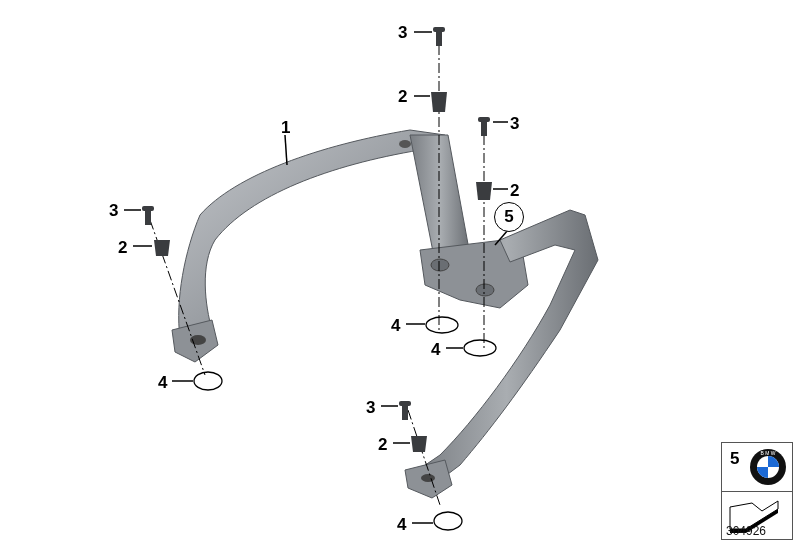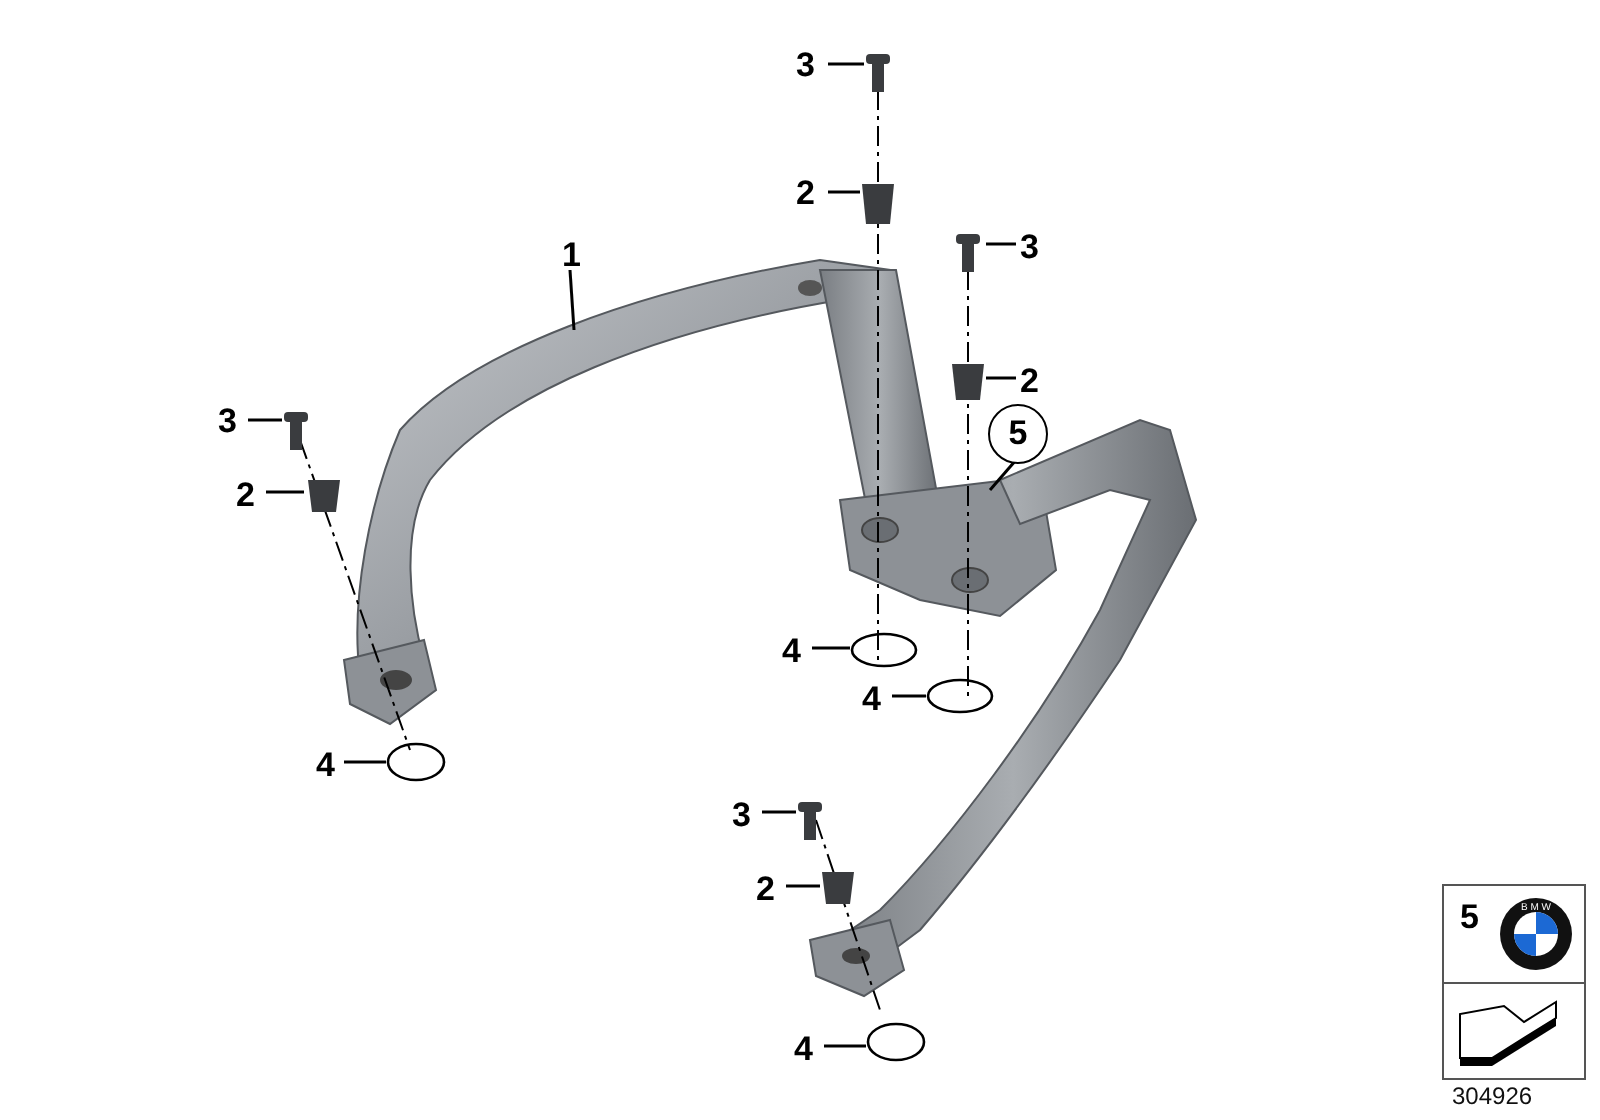--- a/index.html
+++ b/index.html
@@ -3,21 +3,21 @@
   <meta charset="utf-8">
   <style>
     html, body { margin:0; padding:0; background:#ffffff; }
     body { width:800px; height:560px; position:relative; overflow:hidden; font-family:"Liberation Sans", sans-serif; }
     #diagram { position:absolute; left:0; top:0; width:800px; height:560px; }
     .callout { position:absolute; font-weight:bold; font-size:17px; color:#000; line-height:1; }
     .circ { position:absolute; width:28px; height:28px; border:1.5px solid #000; border-radius:50%; background:#fff; font-weight:bold; font-size:17px; text-align:center; line-height:28px; }
     #legend { position:absolute; left:721px; top:442px; width:70px; height:96px; border:1px solid #555; background:#fff; }
     #legend .sep { position:absolute; left:0; top:48px; width:70px; height:1px; background:#555; }
     #legend .num { position:absolute; left:8px; top:6px; font-weight:bold; font-size:17px; }
-    #partnum { position:absolute; left:726px; top:541px; font-size:12px; color:#111; }
+    #partnum { position:absolute; left:726px; top:524px; font-size:12px; color:#111; }
   </style>
 </head>
 <body>
 
 <div id="diagram">
   <svg width="800" height="560" viewBox="0 0 800 560">
     <defs>
       <linearGradient id="g1" x1="0" y1="0" x2="1" y2="1">
         <stop offset="0" stop-color="#c4c7cb"></stop>
         <stop offset="0.5" stop-color="#9a9ea3"></stop>

